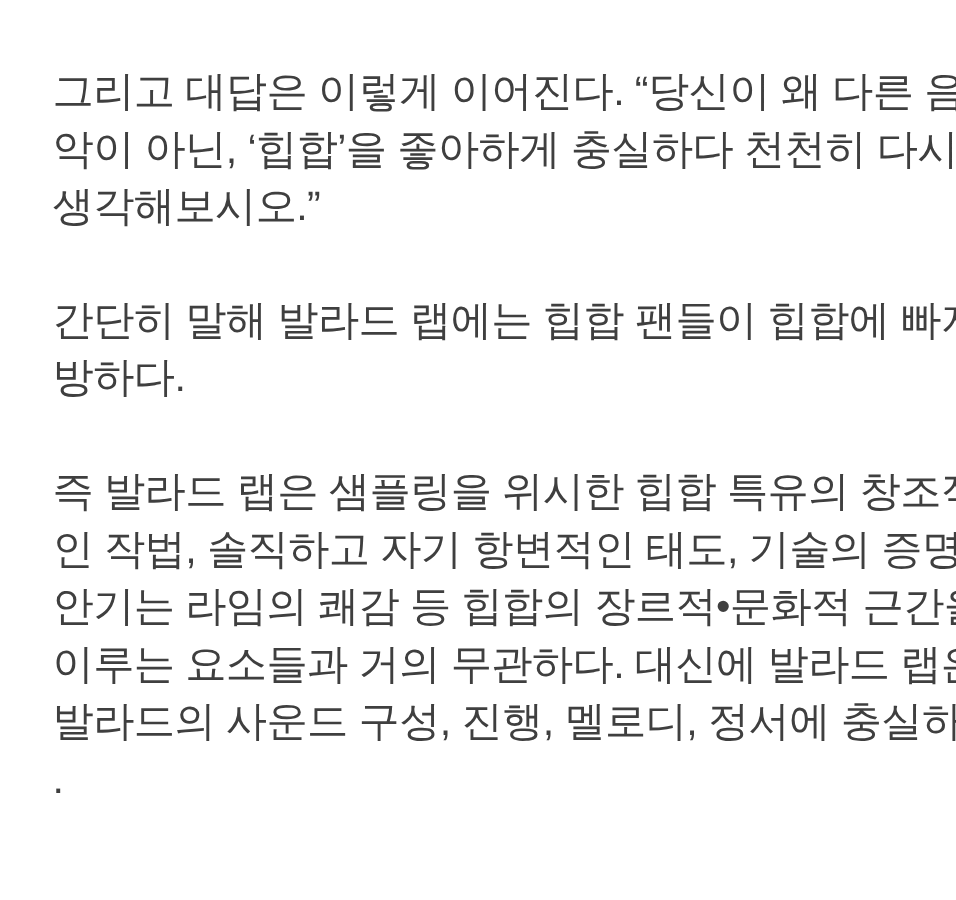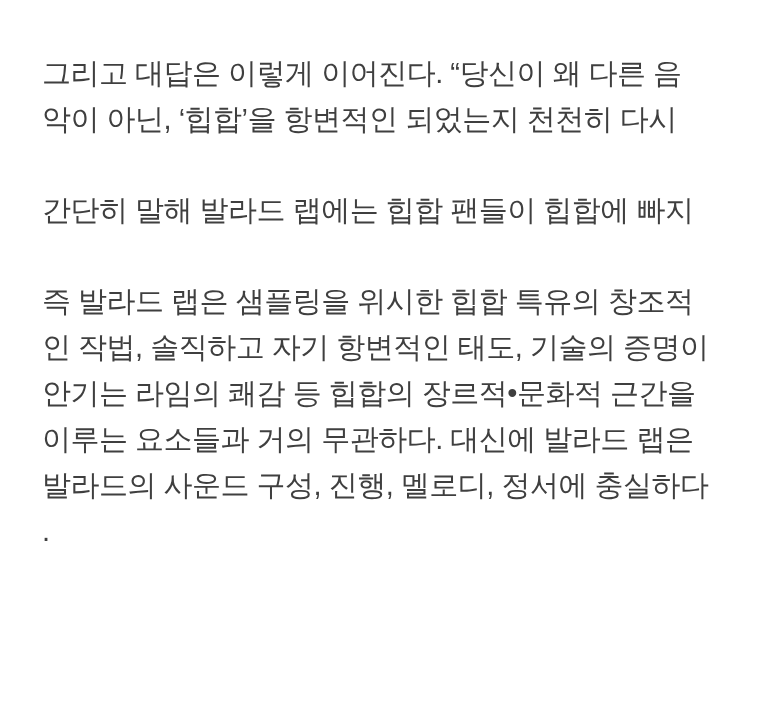--- a/index.html
+++ b/index.html
@@ -11,21 +11,21 @@
     width: 765px;
     height: 720px;
     background: #ffffff;
     overflow: hidden;
     font-family: "Liberation Sans", "DejaVu Sans", sans-serif;
   }
 
   .article-body {
     padding: 50px 42px 0 42px;
     color: #3f3f3f;
-    font-size: 29px;
+    font-size: 33px;
     line-height: 46px;
     font-weight: 500;
     letter-spacing: -0.5px;
   }
 
   .paragraph { margin-bottom: 45px; }
   .paragraph:last-child { margin-bottom: 0; }
 
   .line {
     white-space: pre;
@@ -33,25 +33,27 @@
   }
 </style>
 </head>
 <body>
 
 <div class="page">
   <div class="article-body">
 
     <div class="paragraph">
       <div class="line">그리고 대답은 이렇게 이어진다. “당신이 왜 다른 음</div>
-      <div class="line">악이 아닌, ‘힙합’을 항변적인 되었는지 천천히 다시</div>
+      <div class="line">악이 아닌, ‘힙합’을 좋아하게 충실하다 천천히 다시</div>
+      <div class="line">생각해보시오.”</div>
     </div>
 
     <div class="paragraph">
       <div class="line">간단히 말해 발라드 랩에는 힙합 팬들이 힙합에 빠지</div>
+      <div class="line">방하다.</div>
     </div>
 
     <div class="paragraph">
       <div class="line">즉 발라드 랩은 샘플링을 위시한 힙합 특유의 창조적</div>
       <div class="line">인 작법, 솔직하고 자기 항변적인 태도, 기술의 증명이</div>
       <div class="line">안기는 라임의 쾌감 등 힙합의 장르적•문화적 근간을</div>
       <div class="line">이루는 요소들과 거의 무관하다. 대신에 발라드 랩은</div>
       <div class="line">발라드의 사운드 구성, 진행, 멜로디, 정서에 충실하다</div>
       <div class="line">.</div>
     </div>

